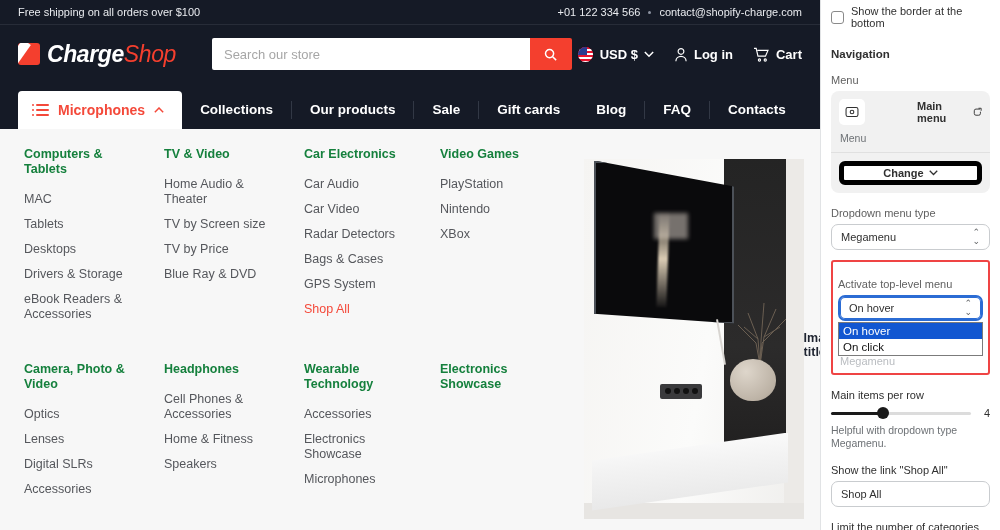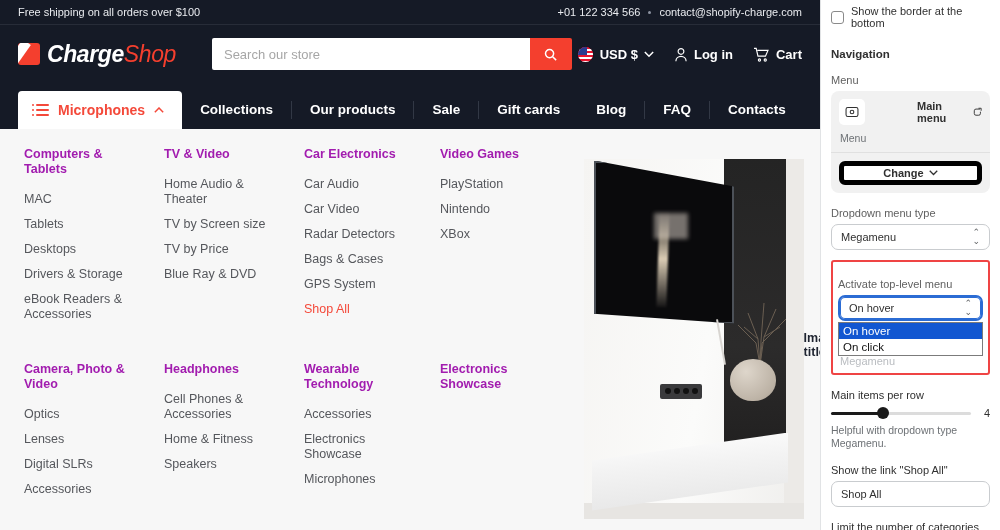--- a/index.html
+++ b/index.html
@@ -127,21 +127,21 @@
     background: #f7f7f7; padding: 18px 24px 0 24px;
     display: flex; gap: 0; height: 401px;
   }
   .mm-cols {
     display: grid; grid-template-columns: 140px 140px 136px 130px;
     grid-auto-rows: 215px; column-gap: 0; row-gap: 0;
     flex: 0 0 546px;
   }
   .mm-col { padding-right: 10px; }
   .mm-title {
-    font-size: 12.5px; font-weight: bold; color: #a21caf;
+    font-size: 12.5px; font-weight: bold; color: #15803d;
     line-height: 15px; margin-bottom: 15px; max-width: 110px;
   }
   .mm-item {
     font-size: 12.5px; color: #55575c; line-height: 15px;
     margin-bottom: 10px; cursor: pointer; max-width: 118px;
   }
   .mm-item.shopall { color: #f4493a; }
 
   .mm-figure {
     flex: 1; display: flex; flex-direction: row; align-items: center;

